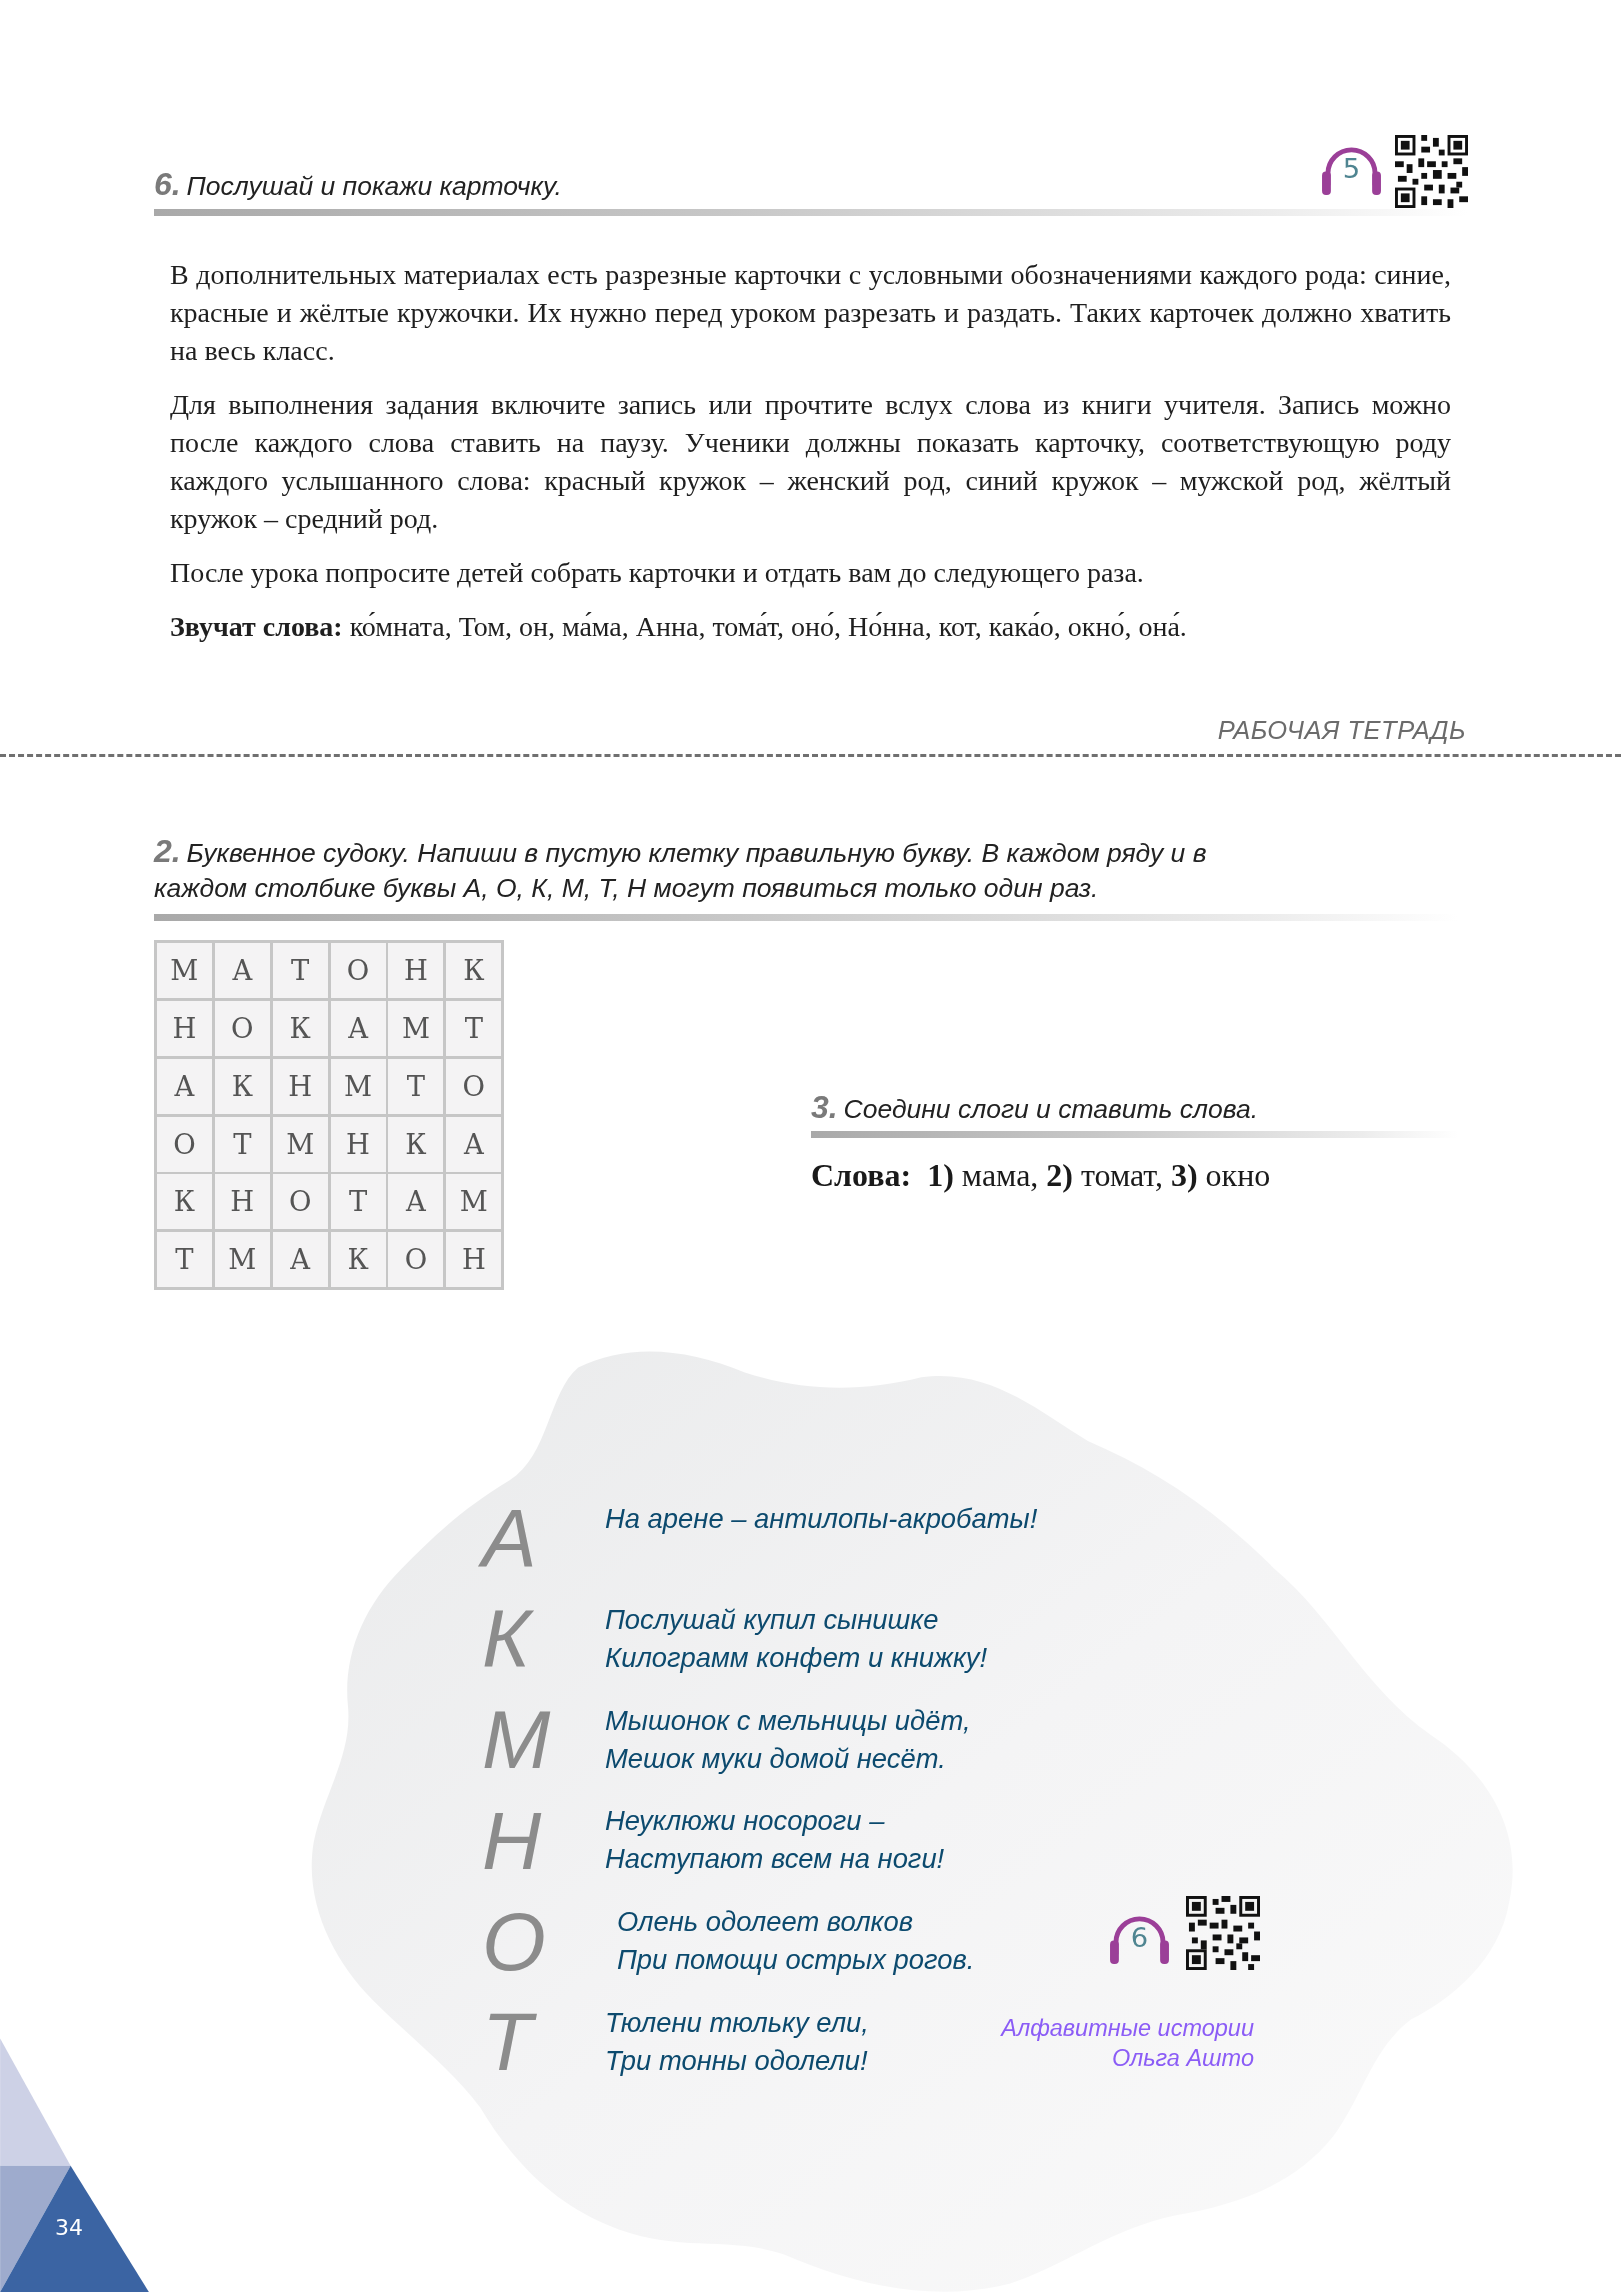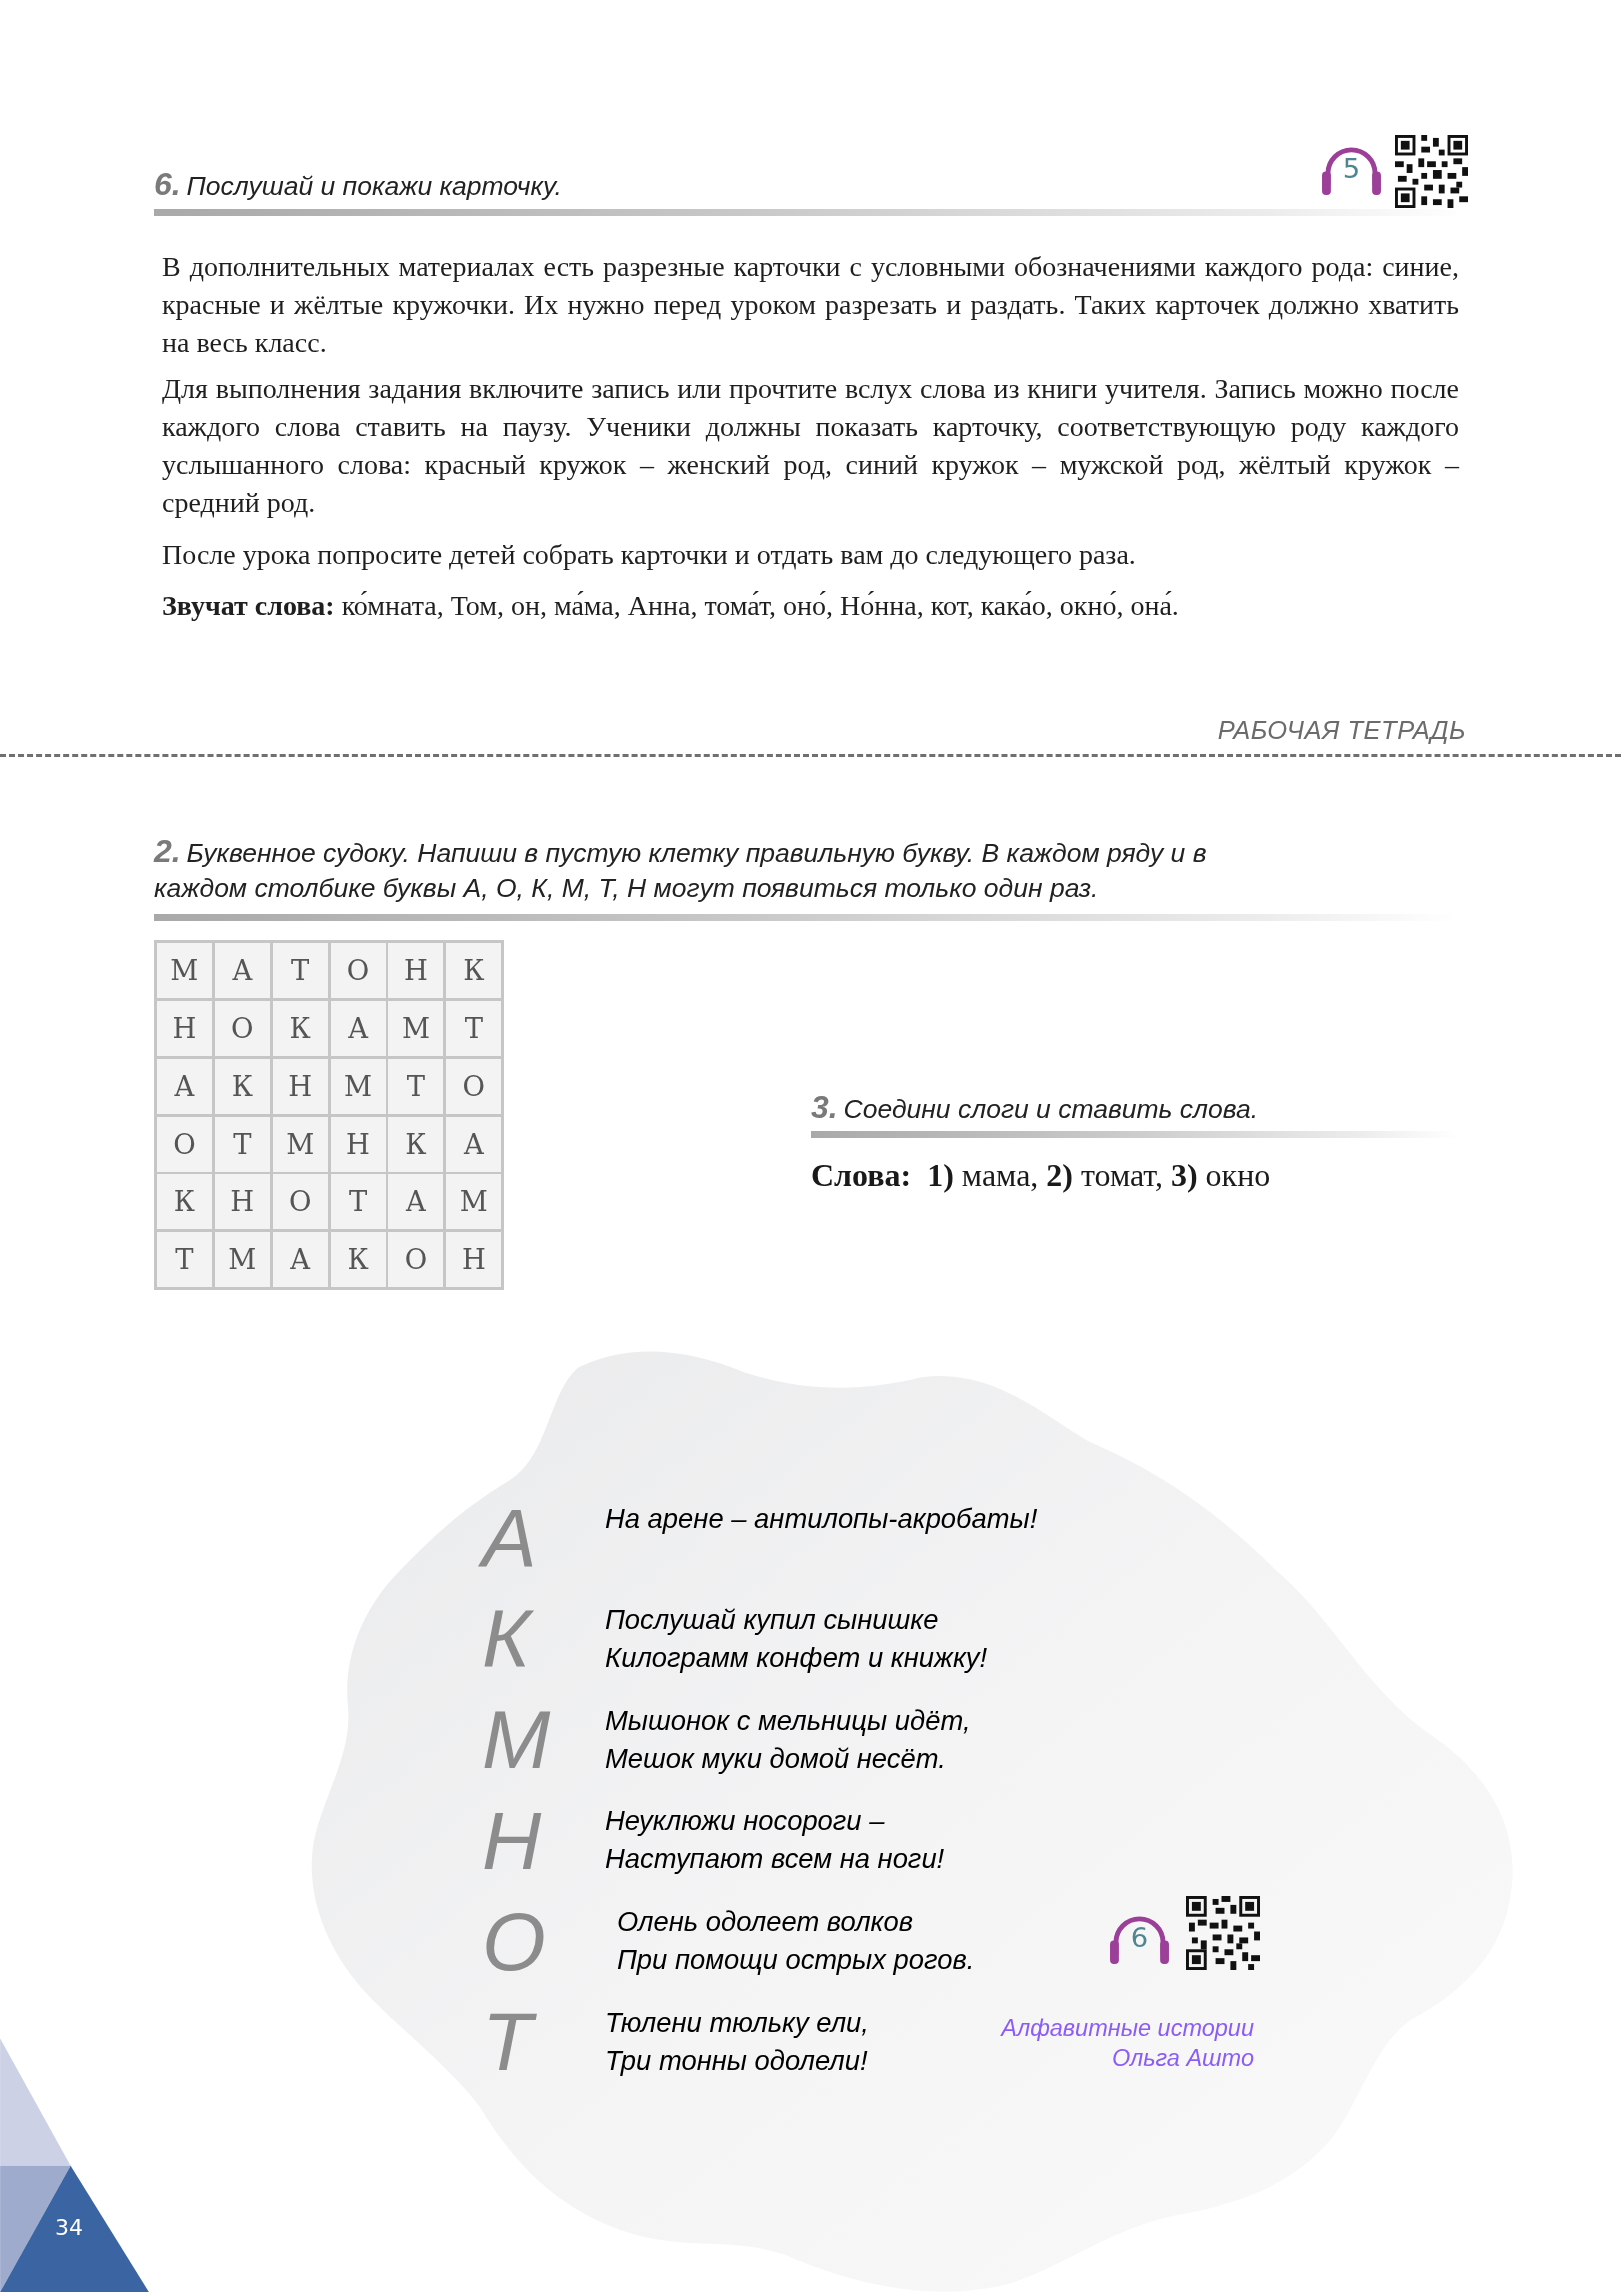--- a/index.html
+++ b/index.html
@@ -20,21 +20,21 @@
   .rule {
     position:absolute; height:6.9px;
     background:linear-gradient(to right,#a9a9a9 0%,#c8c8c8 45%,#ececec 85%,rgba(255,255,255,0) 100%);
   }
 
   
   .para {
     position:absolute; left:154px; width:1313px;
     font-size:28px; line-height:38px; text-align:justify; color:#1f1f1f;
   }
-  .para p { margin:8px; }
+  .para p { margin:16px; }
   .bold { font-weight:bold; }
 
   
   .headphones { position:absolute; }
   .headphones .num {
     position:absolute; left:0; right:0; top:10.8px; text-align:center;
     font-family:"DejaVu Sans", sans-serif; font-size:27.4px; color:#4f8591;
   }
 
   
@@ -66,21 +66,21 @@
   .blob-wrap { position:absolute; left:0; top:0; width:1621px; height:2293px; }
 
   .poem-letter {
     position:absolute; left:482px;
     font-family:"Liberation Sans", sans-serif; font-style:italic;
     font-size:82px; color:#8c8c8c; line-height:82px;
   }
   .poem-text {
     position:absolute; left:605px;
     font-family:"Liberation Sans", sans-serif; font-style:italic;
-    font-size:27.4px; line-height:38px; color:#000000;
+    font-size:27.4px; line-height:38px; color:#0c4a6e;
   }
   .poem-credit {
     position:absolute; right:367px; top:2013px; text-align:right;
     font-family:"Liberation Sans", sans-serif; font-style:italic;
     font-size:23.5px; line-height:30px; color:#8b5cf6;
   }
 
   .page-num {
     position:absolute; left:55px; top:2215px;
     font-family:"DejaVu Sans", sans-serif; font-size:22px; color:#ffffff;

